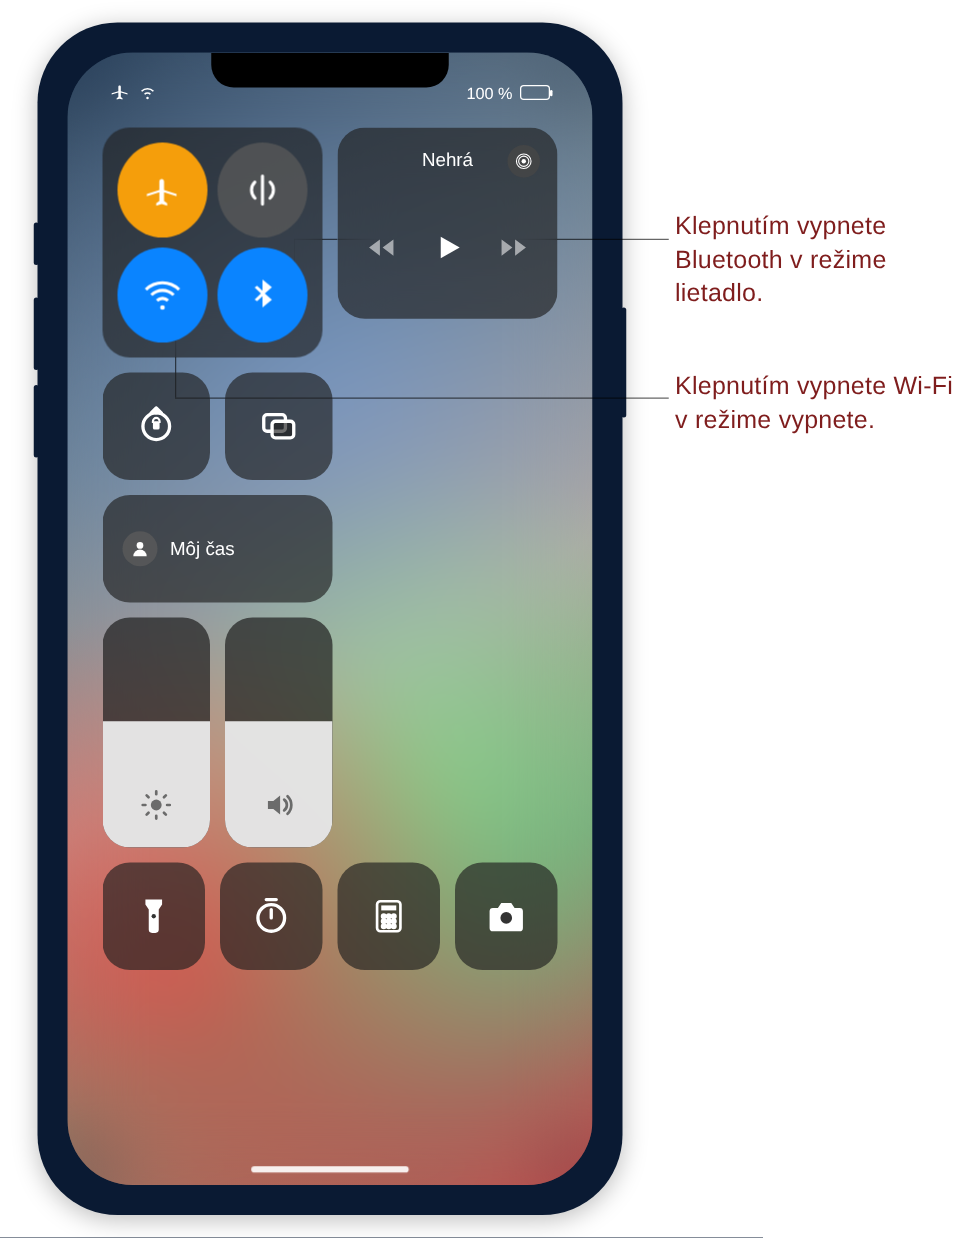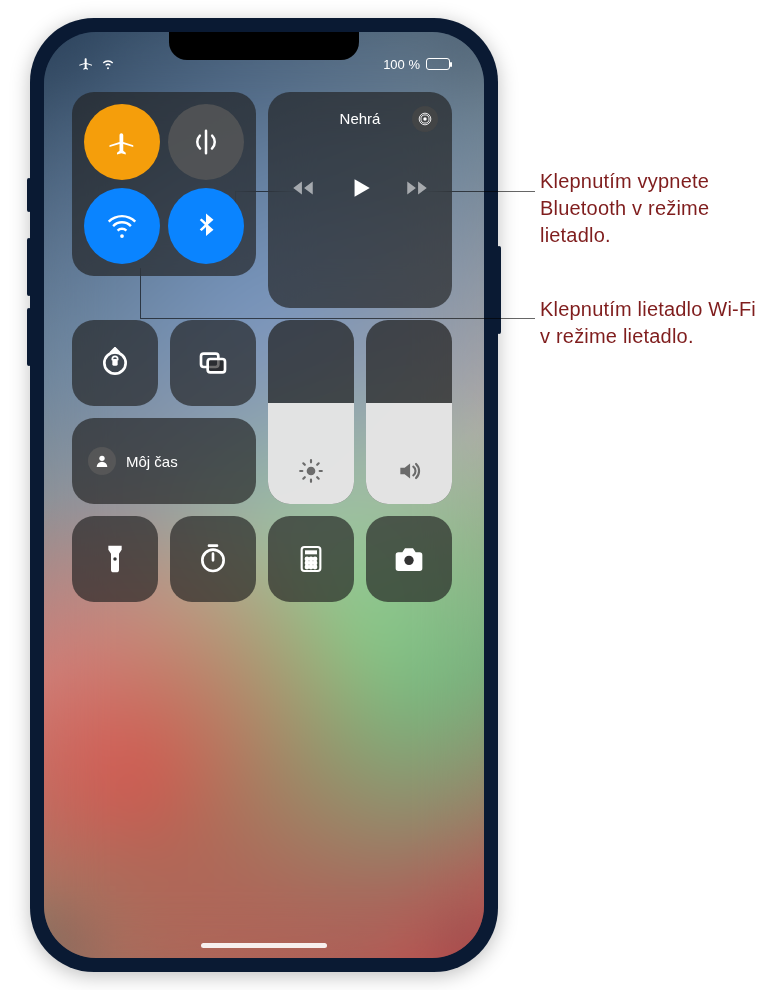--- a/index.html
+++ b/index.html
@@ -12,21 +12,21 @@
     overflow: hidden;
   }
   .phone {
     position: absolute;
     left: 30px;
     top: 18px;
     width: 468px;
     height: 954px;
     border-radius: 64px;
     background: #0a1a33;
-    padding: 14px;
+    padding: 24px;
     box-shadow: 0 4px 20px rgba(0,0,0,.25);
   }
   .screen {
     width: 100%;
     height: 100%;
     border-radius: 52px;
     background:
       radial-gradient(circle at 20% 80%, rgba(255,40,40,.6), transparent 35%),
       radial-gradient(circle at 70% 65%, rgba(120,255,140,.5), transparent 40%),
       radial-gradient(circle at 50% 30%, rgba(120,170,255,.4), transparent 45%),
@@ -100,41 +100,41 @@
   .round-btn {
     border-radius: 50%;
     display:flex; align-items:center; justify-content:center;
   }
   .round-btn svg { width: 30px; height: 30px; }
   .active-orange { background:#f59e0b; }
   .active-blue   { background:#0a84ff; }
   .inactive-dark { background: rgba(90,90,90,.75); }
 
   .media {
-    width: 184px; height: 216px;
+    width: 184px; height: 153px;
     padding: 14px 12px 8px;
     display:flex; flex-direction:column; align-items:center;
     position:relative;
   }
   .airplay-dot {
     position:absolute; right:14px; top:14px;
     width:26px;height:26px;border-radius:50%;
     background:rgba(70,70,70,.8);
     display:flex;align-items:center;justify-content:center;
   }
   .media-title { font-size:15px; font-weight:500; margin-top:4px; flex:0 0 auto; }
   .media-controls {
     margin-top: 48px;
     width:100%;
     display:flex; justify-content:space-between; align-items:center;
     padding: 0 10px;
   }
   .media-controls svg { width:26px; height:26px; }
 
-  .row2 { margin-top:12px; display:flex; gap:12px; align-items:flex-start;}
+  .row2 { margin-top:12px; display:flex; gap:12px; align-items:flex-start;flex-direction:column;}
   .left-col { width:184px; display:flex; flex-direction:column; gap:12px;}
   .small-row { display:flex; gap:12px; }
   .square-btn {
     width:86px; height:86px; border-radius:22px;
     background: rgba(30,30,30,.65);
     display:flex;align-items:center;justify-content:center;
     color:#fff;
   }
   .square-btn svg { width:32px;height:32px; }
   .focus-btn {
@@ -378,13 +378,13 @@
     <div class="home-ind"></div>
   </div>
 </div>
 
 <div class="leader-h" style="top:191px; left:235px; width:300px;"></div>
 <div class="leader" style="top:191px; left:235px; height:34px;"></div>
 <div class="callout" style="top:168px; left:540px; width:230px;">Klepnutím vypnete Bluetooth v režime lietadlo.</div>
 
 <div class="leader-h" style="top:318px; left:140px; width:395px;"></div>
 <div class="leader" style="top:268px; left:140px; height:50px;"></div>
-<div class="callout" style="top:296px; left:540px; width:230px;">Klepnutím lietadlo Wi-Fi v režime lietadlo.</div>
+<div class="callout" style="top:296px; left:540px; width:230px;">Klepnutím vypnete Wi-Fi v režime vypnete.</div>
 
 </body></html>

